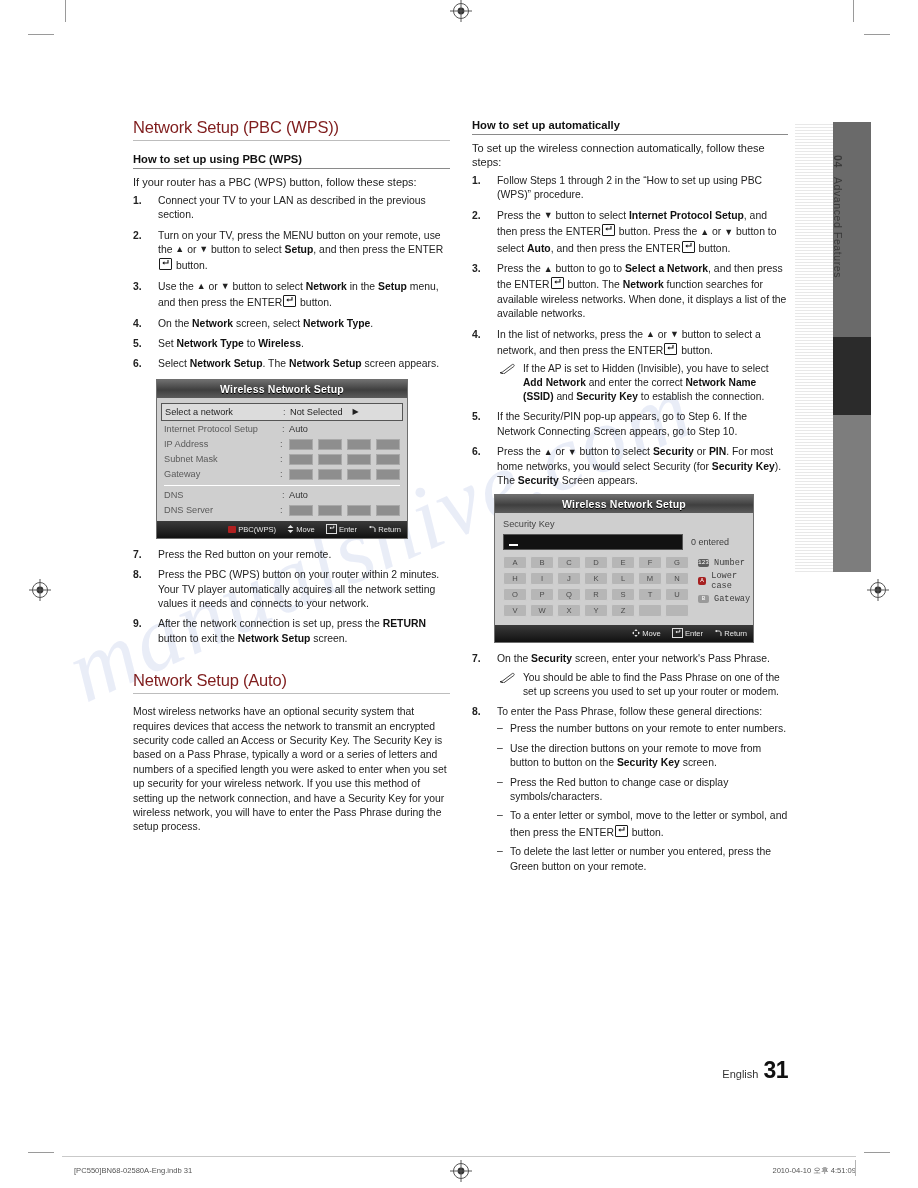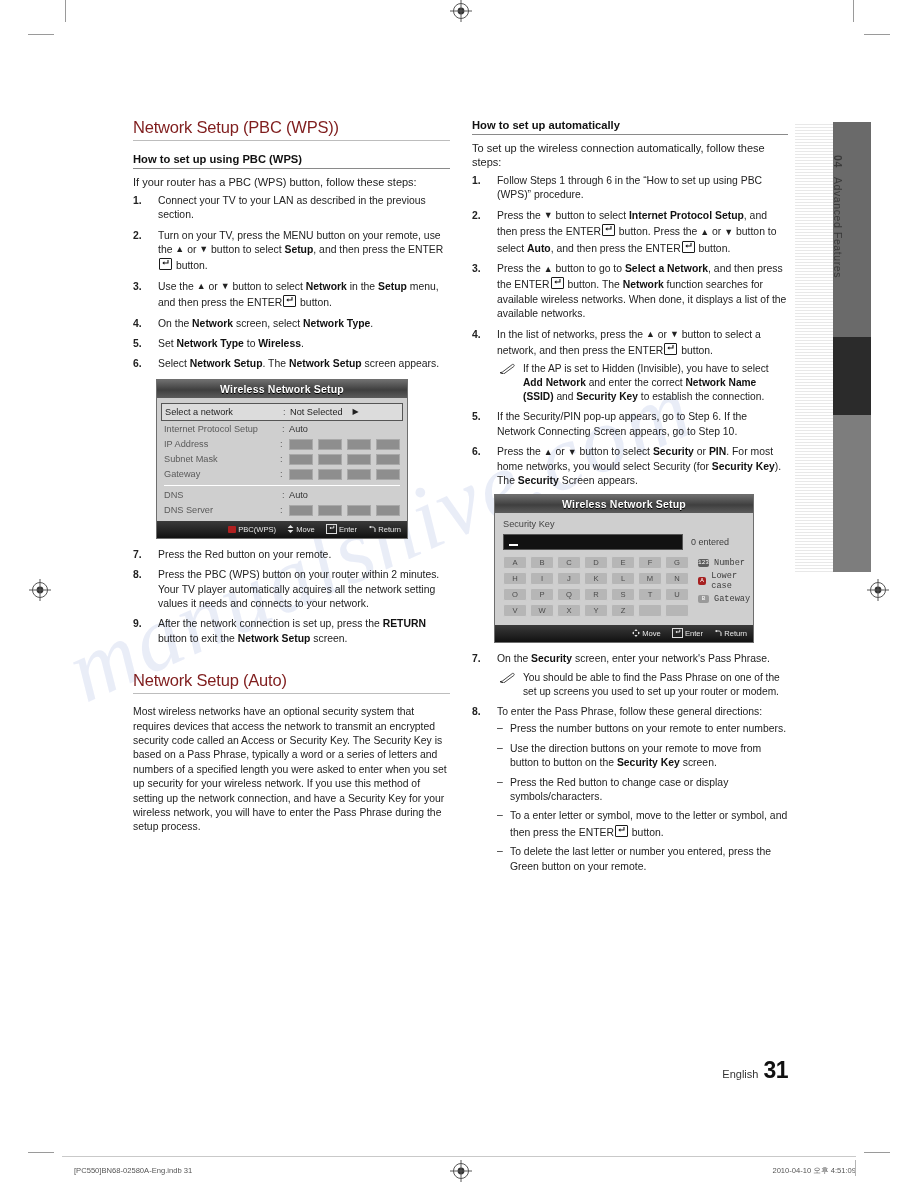--- a/index.html
+++ b/index.html
@@ -319,21 +319,21 @@
 
   </div>
 
   <div class="col-right">
 
     <h2 class="sub">How to set up automatically</h2>
     <div class="sub-rule"></div>
     <p class="intro">To set up the wireless connection automatically, follow these steps:</p>
 
     <ol class="steps">
-      <li><span class="num">1.</span><span>Follow Steps 1 through 6 in the “How to set up using PBC (WPS)” procedure.</span></li>
+      <li><span class="num">1.</span><span>Follow Steps 1 through 2 in the “How to set up using PBC (WPS)” procedure.</span></li>
       <li><span class="num">2.</span><span>Press the <span class="arrw">▼</span> button to select <b>Internet Protocol Setup</b>, and then press the ENTER<span class="enterkey"><svg width="8" height="8" viewBox="0 0 8 8">
                 <path d="M7 1 V4 H2" stroke="#1a1a1a" stroke-width="1.1" fill="none"></path>
                 <path d="M3.4 2.3 L1.3 4 L3.4 5.7 Z" fill="#1a1a1a"></path>
               </svg></span> button. Press the <span class="arrw">▲</span> or <span class="arrw">▼</span> button to select <b>Auto</b>, and then press the ENTER<span class="enterkey"><svg width="8" height="8" viewBox="0 0 8 8">
                 <path d="M7 1 V4 H2" stroke="#1a1a1a" stroke-width="1.1" fill="none"></path>
                 <path d="M3.4 2.3 L1.3 4 L3.4 5.7 Z" fill="#1a1a1a"></path>
               </svg></span> button.</span></li>
       <li><span class="num">3.</span><span>Press the <span class="arrw">▲</span> button to go to <b>Select a Network</b>, and then press the ENTER<span class="enterkey"><svg width="8" height="8" viewBox="0 0 8 8">
                 <path d="M7 1 V4 H2" stroke="#1a1a1a" stroke-width="1.1" fill="none"></path>
                 <path d="M3.4 2.3 L1.3 4 L3.4 5.7 Z" fill="#1a1a1a"></path>

